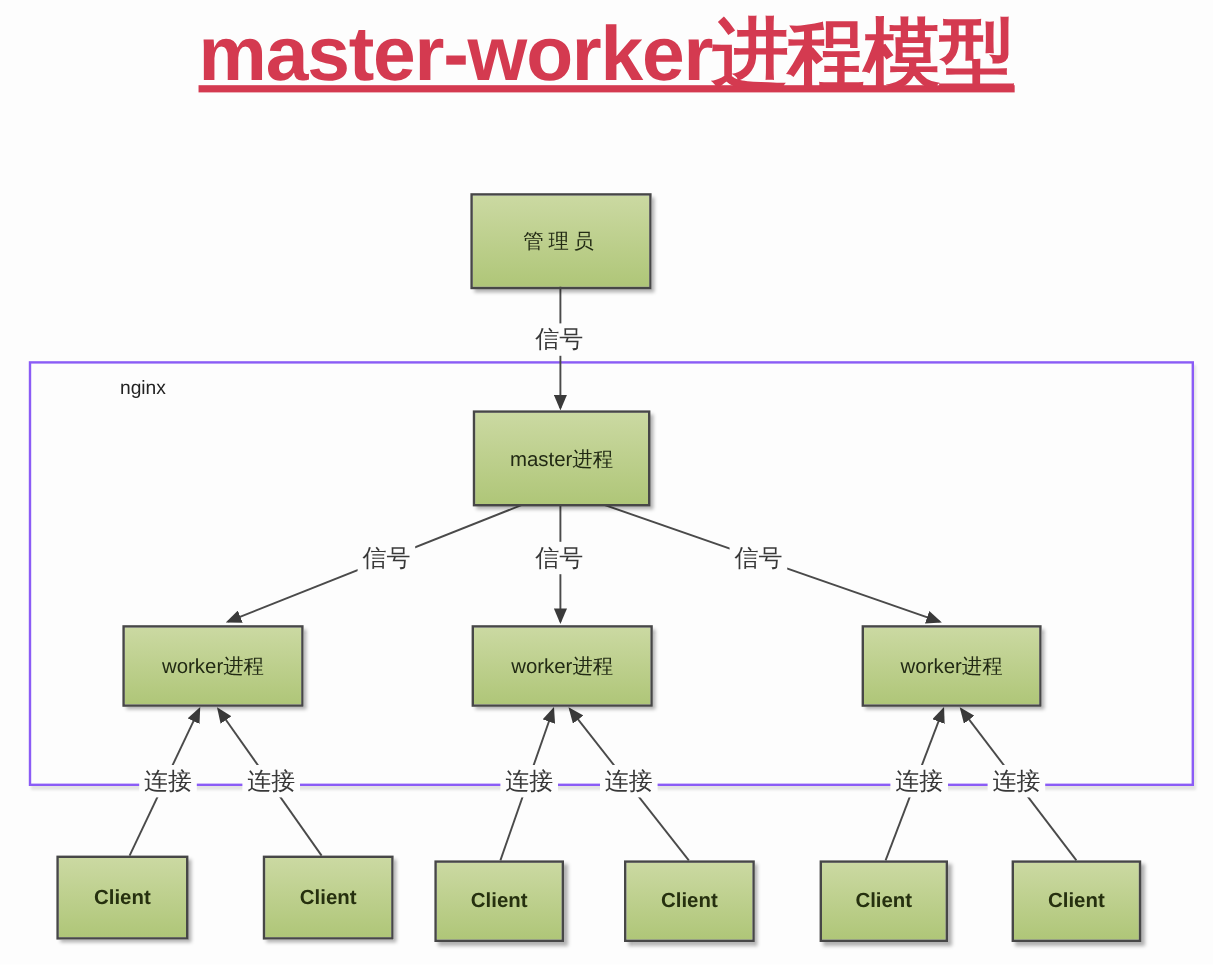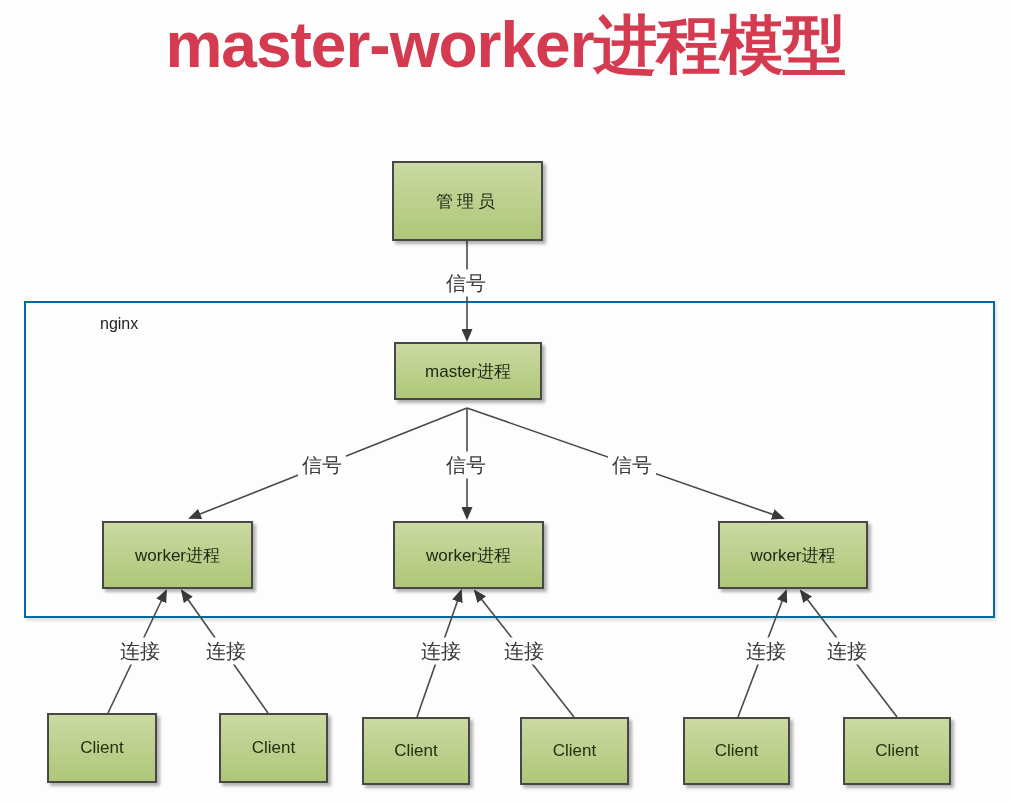--- a/index.html
+++ b/index.html
@@ -16,34 +16,35 @@
 
   .title {
     position: absolute;
     top: 2px; left: 0;
     width: 100%;
     text-align: center;
     font-size: 64px;
     font-weight: 800;
     letter-spacing: -1px;
     color: var(--title-red, #d43a50);
+    text-decoration: underline;
   }
 
   .edges-svg {
     position: absolute;
     left: 0; top: 0;
     width: 1011px; height: 804px;
     z-index: 2;
   }
 
   .nginx-box {
     position: absolute;
     left: 24px; top: 301px;
-    width: 971px; height: 317px;
-    border: 2px solid #0369a1;
+    width: 971px; height: 354px;
+    border: 2px solid #8b5cf6;
     background: transparent;
     box-shadow: 2px 3px 2px rgba(0,0,0,0.10);
     z-index: 1;
   }
   .nginx-label {
     position: absolute;
     left: 74px; top: 12px;
     font-size: 16px;
     color: #222;
   }
@@ -53,24 +54,24 @@
     display: flex;
     align-items: center;
     justify-content: center;
     background: linear-gradient(to bottom, var(--node-top, #cbd9a2), var(--node-bottom, #afc678));
     border: 2px solid var(--node-border, #474747);
     box-shadow: 3px 3px 3px rgba(0,0,0,0.30);
     font-size: 17px;
     color: #222a14;
     z-index: 4;
   }
-  .node.latin { font-weight: 400; color: #26300f; }
+  .node.latin { font-weight: 700; color: #26300f; }
 
   .n-admin   { left: 392px; top: 161px; width: 151px; height: 80px; letter-spacing: 4px; }
-  .n-master  { left: 394px; top: 342px; width: 148px; height: 58px; }
+  .n-master  { left: 394px; top: 342px; width: 148px; height: 80px; }
   .n-worker1 { left: 102px; top: 521px; width: 151px; height: 68px; }
   .n-worker2 { left: 393px; top: 521px; width: 151px; height: 68px; }
   .n-worker3 { left: 718px; top: 521px; width: 150px; height: 68px; }
   .n-client1 { left:  47px; top: 713px; width: 110px; height: 70px; }
   .n-client2 { left: 219px; top: 713px; width: 109px; height: 70px; }
   .n-client3 { left: 362px; top: 717px; width: 108px; height: 68px; }
   .n-client4 { left: 520px; top: 717px; width: 109px; height: 68px; }
   .n-client5 { left: 683px; top: 717px; width: 107px; height: 68px; }
   .n-client6 { left: 843px; top: 717px; width: 108px; height: 68px; }
 

